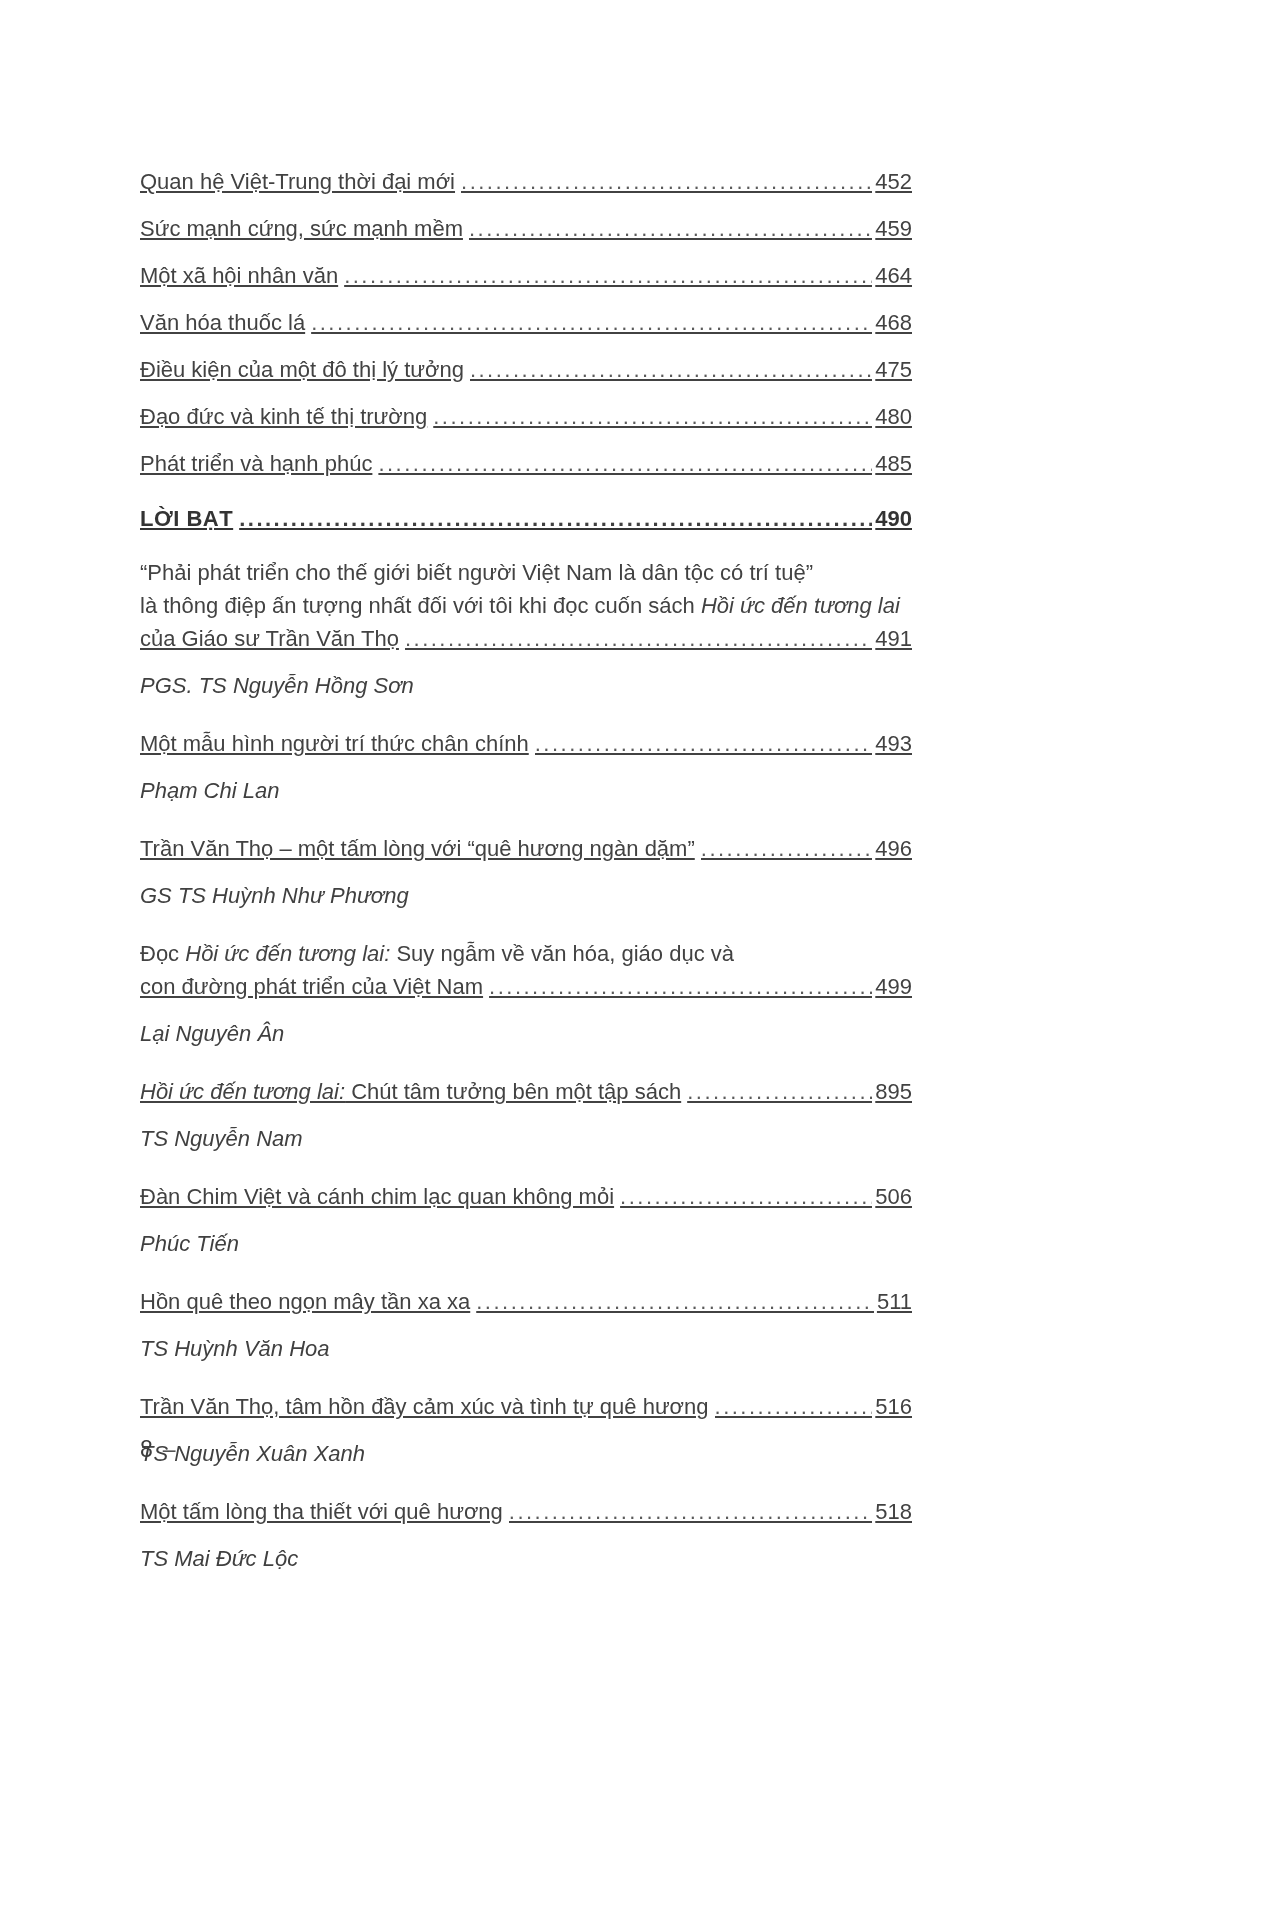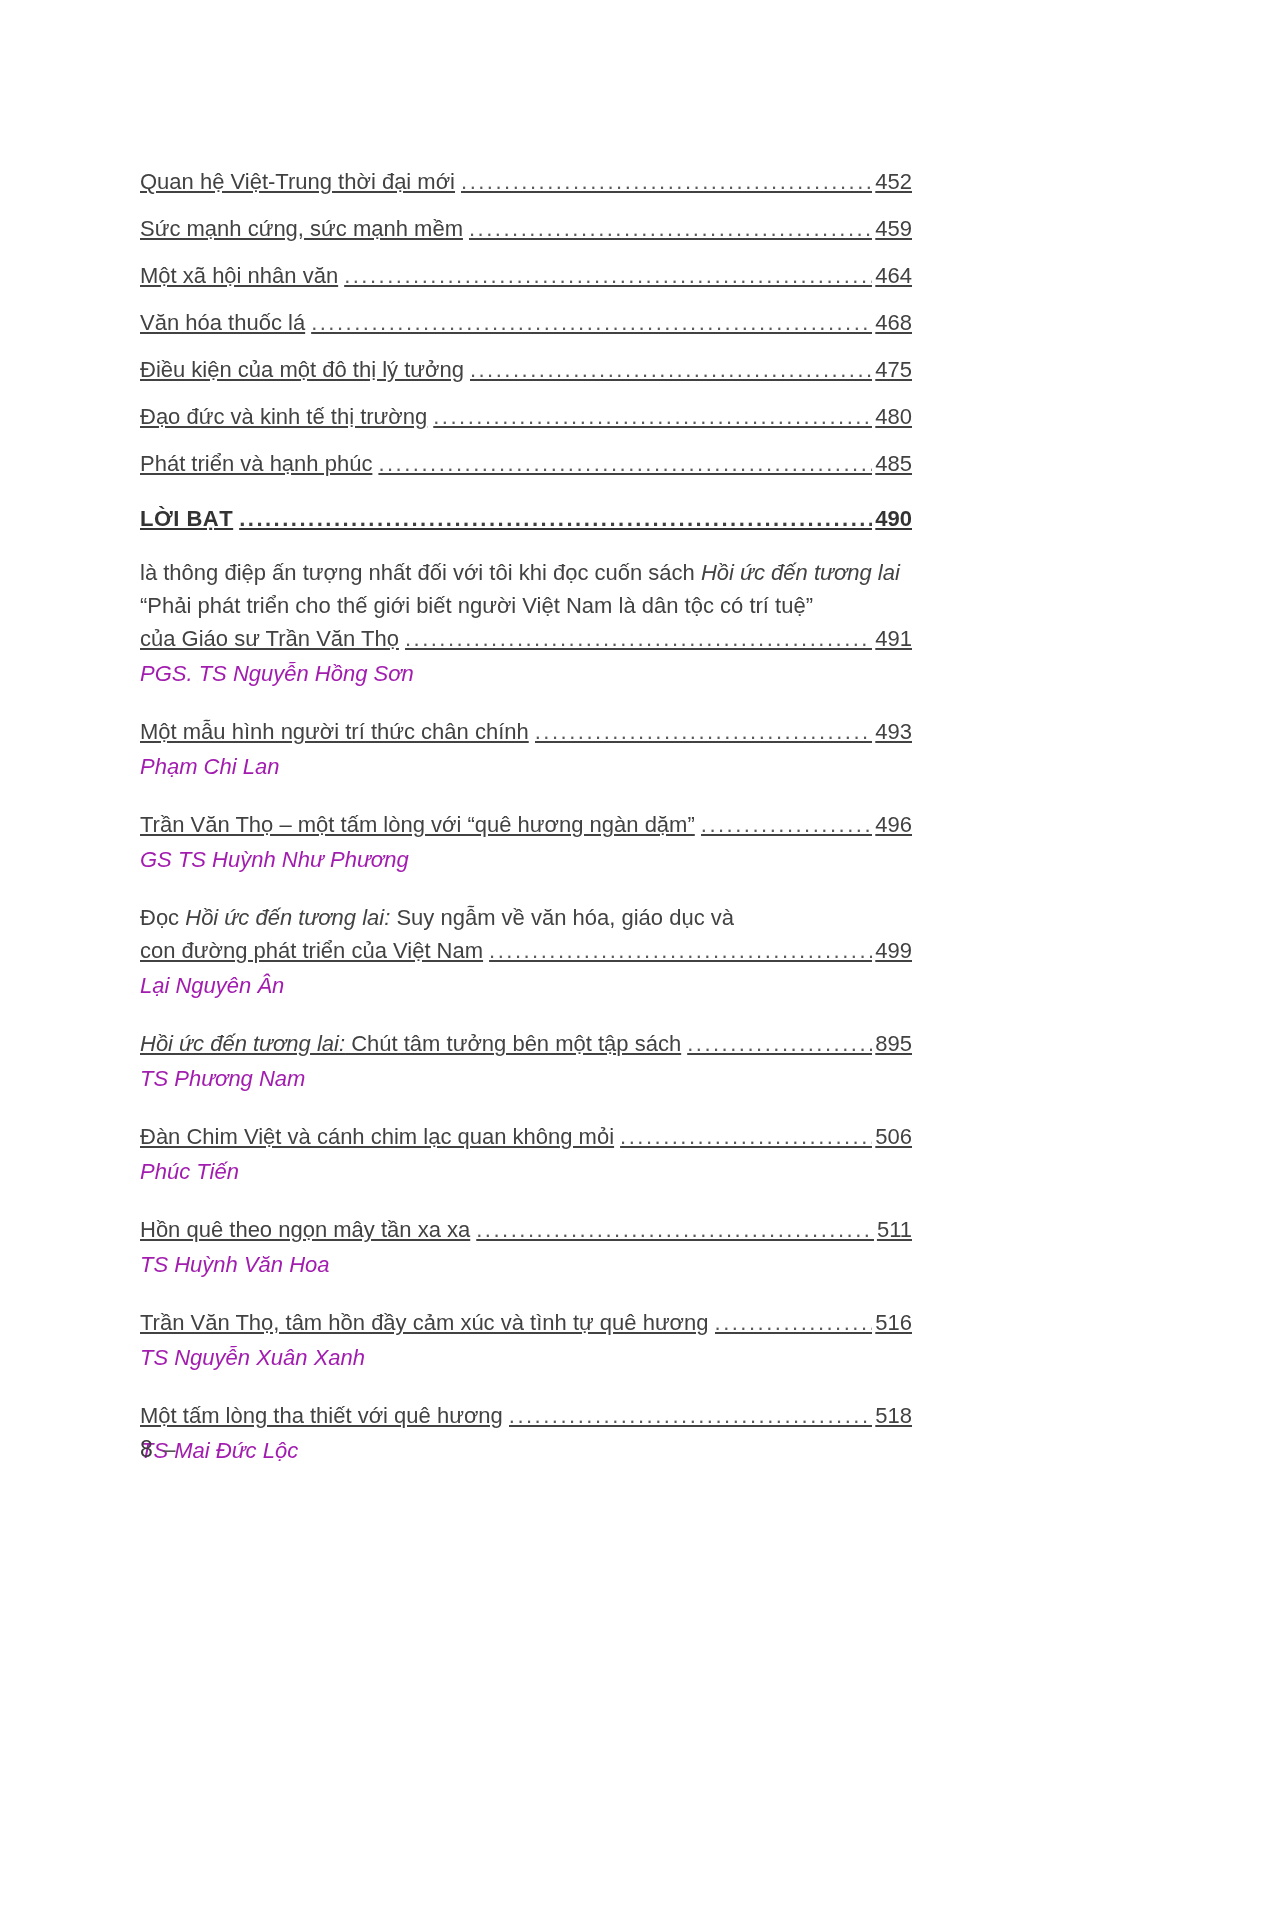--- a/index.html
+++ b/index.html
@@ -62,22 +62,22 @@
   .entry .line {
     font-size: 22px;
     line-height: 33px;
   }
   .entry .toc-row { line-height: 33px; }
   .entry .toc-row .title { white-space: normal; }
   .author {
     font-size: 22px;
     line-height: 33px;
     font-style: italic;
-    margin-top: 2px;
-    color: #a21caf;
+    margin-top: 14px;
+    color: #404040;
   }
   .it { font-style: italic; }
   
   .footer {
     position: absolute;
     left: 140px;
     top: 1436px;
     font-size: 23px;
     color: #3c3c3c;
   }
@@ -144,22 +144,22 @@
     </div>
   <div id="section-heading-slot">
       <div class="toc-row section-heading">
         <span class="title"><span>LỜI BẠT</span></span>
         <span class="leader">............................................................................................................................................................................................................................................................................................................</span>
         <span class="pagenum">490</span>
       </div>
     </div>
   <div id="afterword-list">
       <div class="entry">
+        <div class="line"><span>“Phải phát triển cho thế giới biết người Việt Nam là dân tộc có trí tuệ”</span></div>
         <div class="line"><span>là thông điệp ấn tượng nhất đối với tôi khi đọc cuốn sách </span><span class="it">Hồi ức đến tương lai</span></div>
-        <div class="line"><span>“Phải phát triển cho thế giới biết người Việt Nam là dân tộc có trí tuệ”</span></div>
         <div class="toc-row ">
           <span class="title"><span>của Giáo sư Trần Văn Thọ</span></span>
           <span class="leader">............................................................................................................................................................................................................................................................................................................</span>
           <span class="pagenum">491</span>
         </div>
         <div class="author">PGS. TS Nguyễn Hồng Sơn</div>
       </div>
       <div class="entry">
         <div class="toc-row ">
           <span class="title"><span>Một mẫu hình người trí thức chân chính</span></span>
@@ -184,21 +184,21 @@
           <span class="pagenum">499</span>
         </div>
         <div class="author">Lại Nguyên Ân</div>
       </div>
       <div class="entry">
         <div class="toc-row ">
           <span class="title"><span class="it">Hồi ức đến tương lai:</span><span> Chút tâm tưởng bên một tập sách</span></span>
           <span class="leader">............................................................................................................................................................................................................................................................................................................</span>
           <span class="pagenum">895</span>
         </div>
-        <div class="author">TS Phương Nam</div>
+        <div class="author">TS Nguyễn Nam</div>
       </div>
       <div class="entry">
         <div class="toc-row ">
           <span class="title"><span>Đàn Chim Việt và cánh chim lạc quan không mỏi</span></span>
           <span class="leader">............................................................................................................................................................................................................................................................................................................</span>
           <span class="pagenum">506</span>
         </div>
         <div class="author">Phúc Tiến</div>
       </div>
       <div class="entry">

